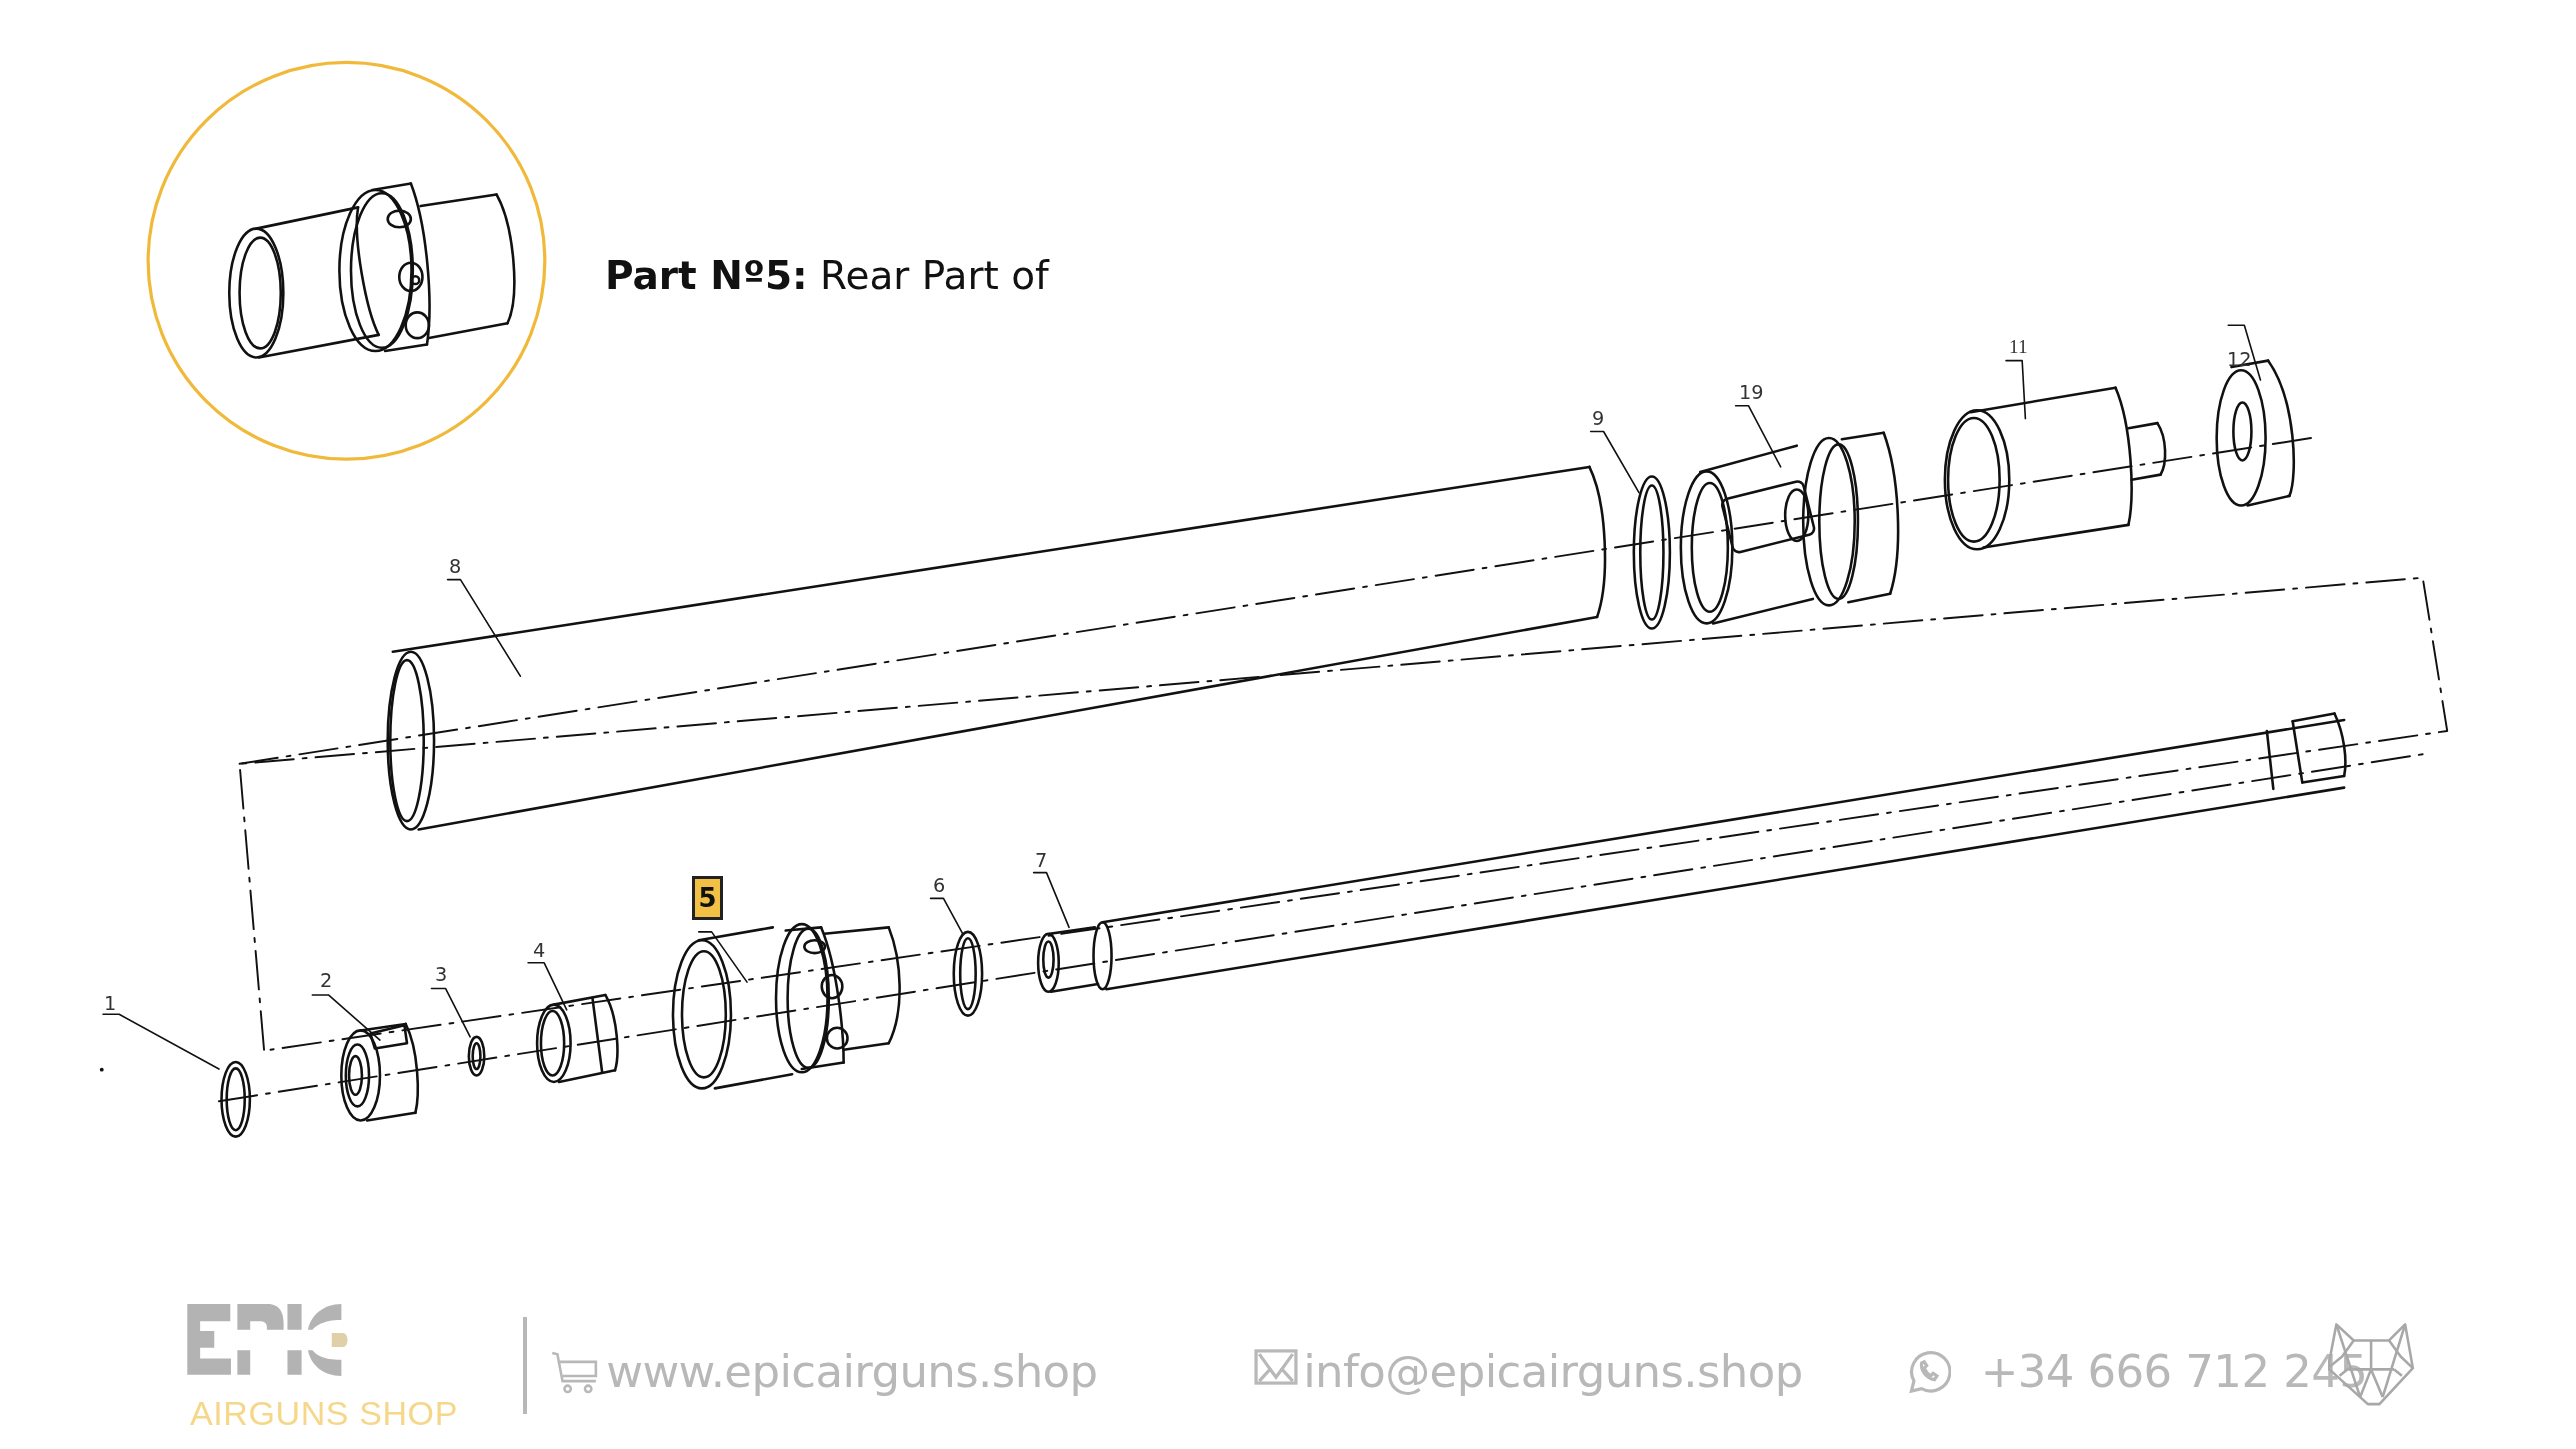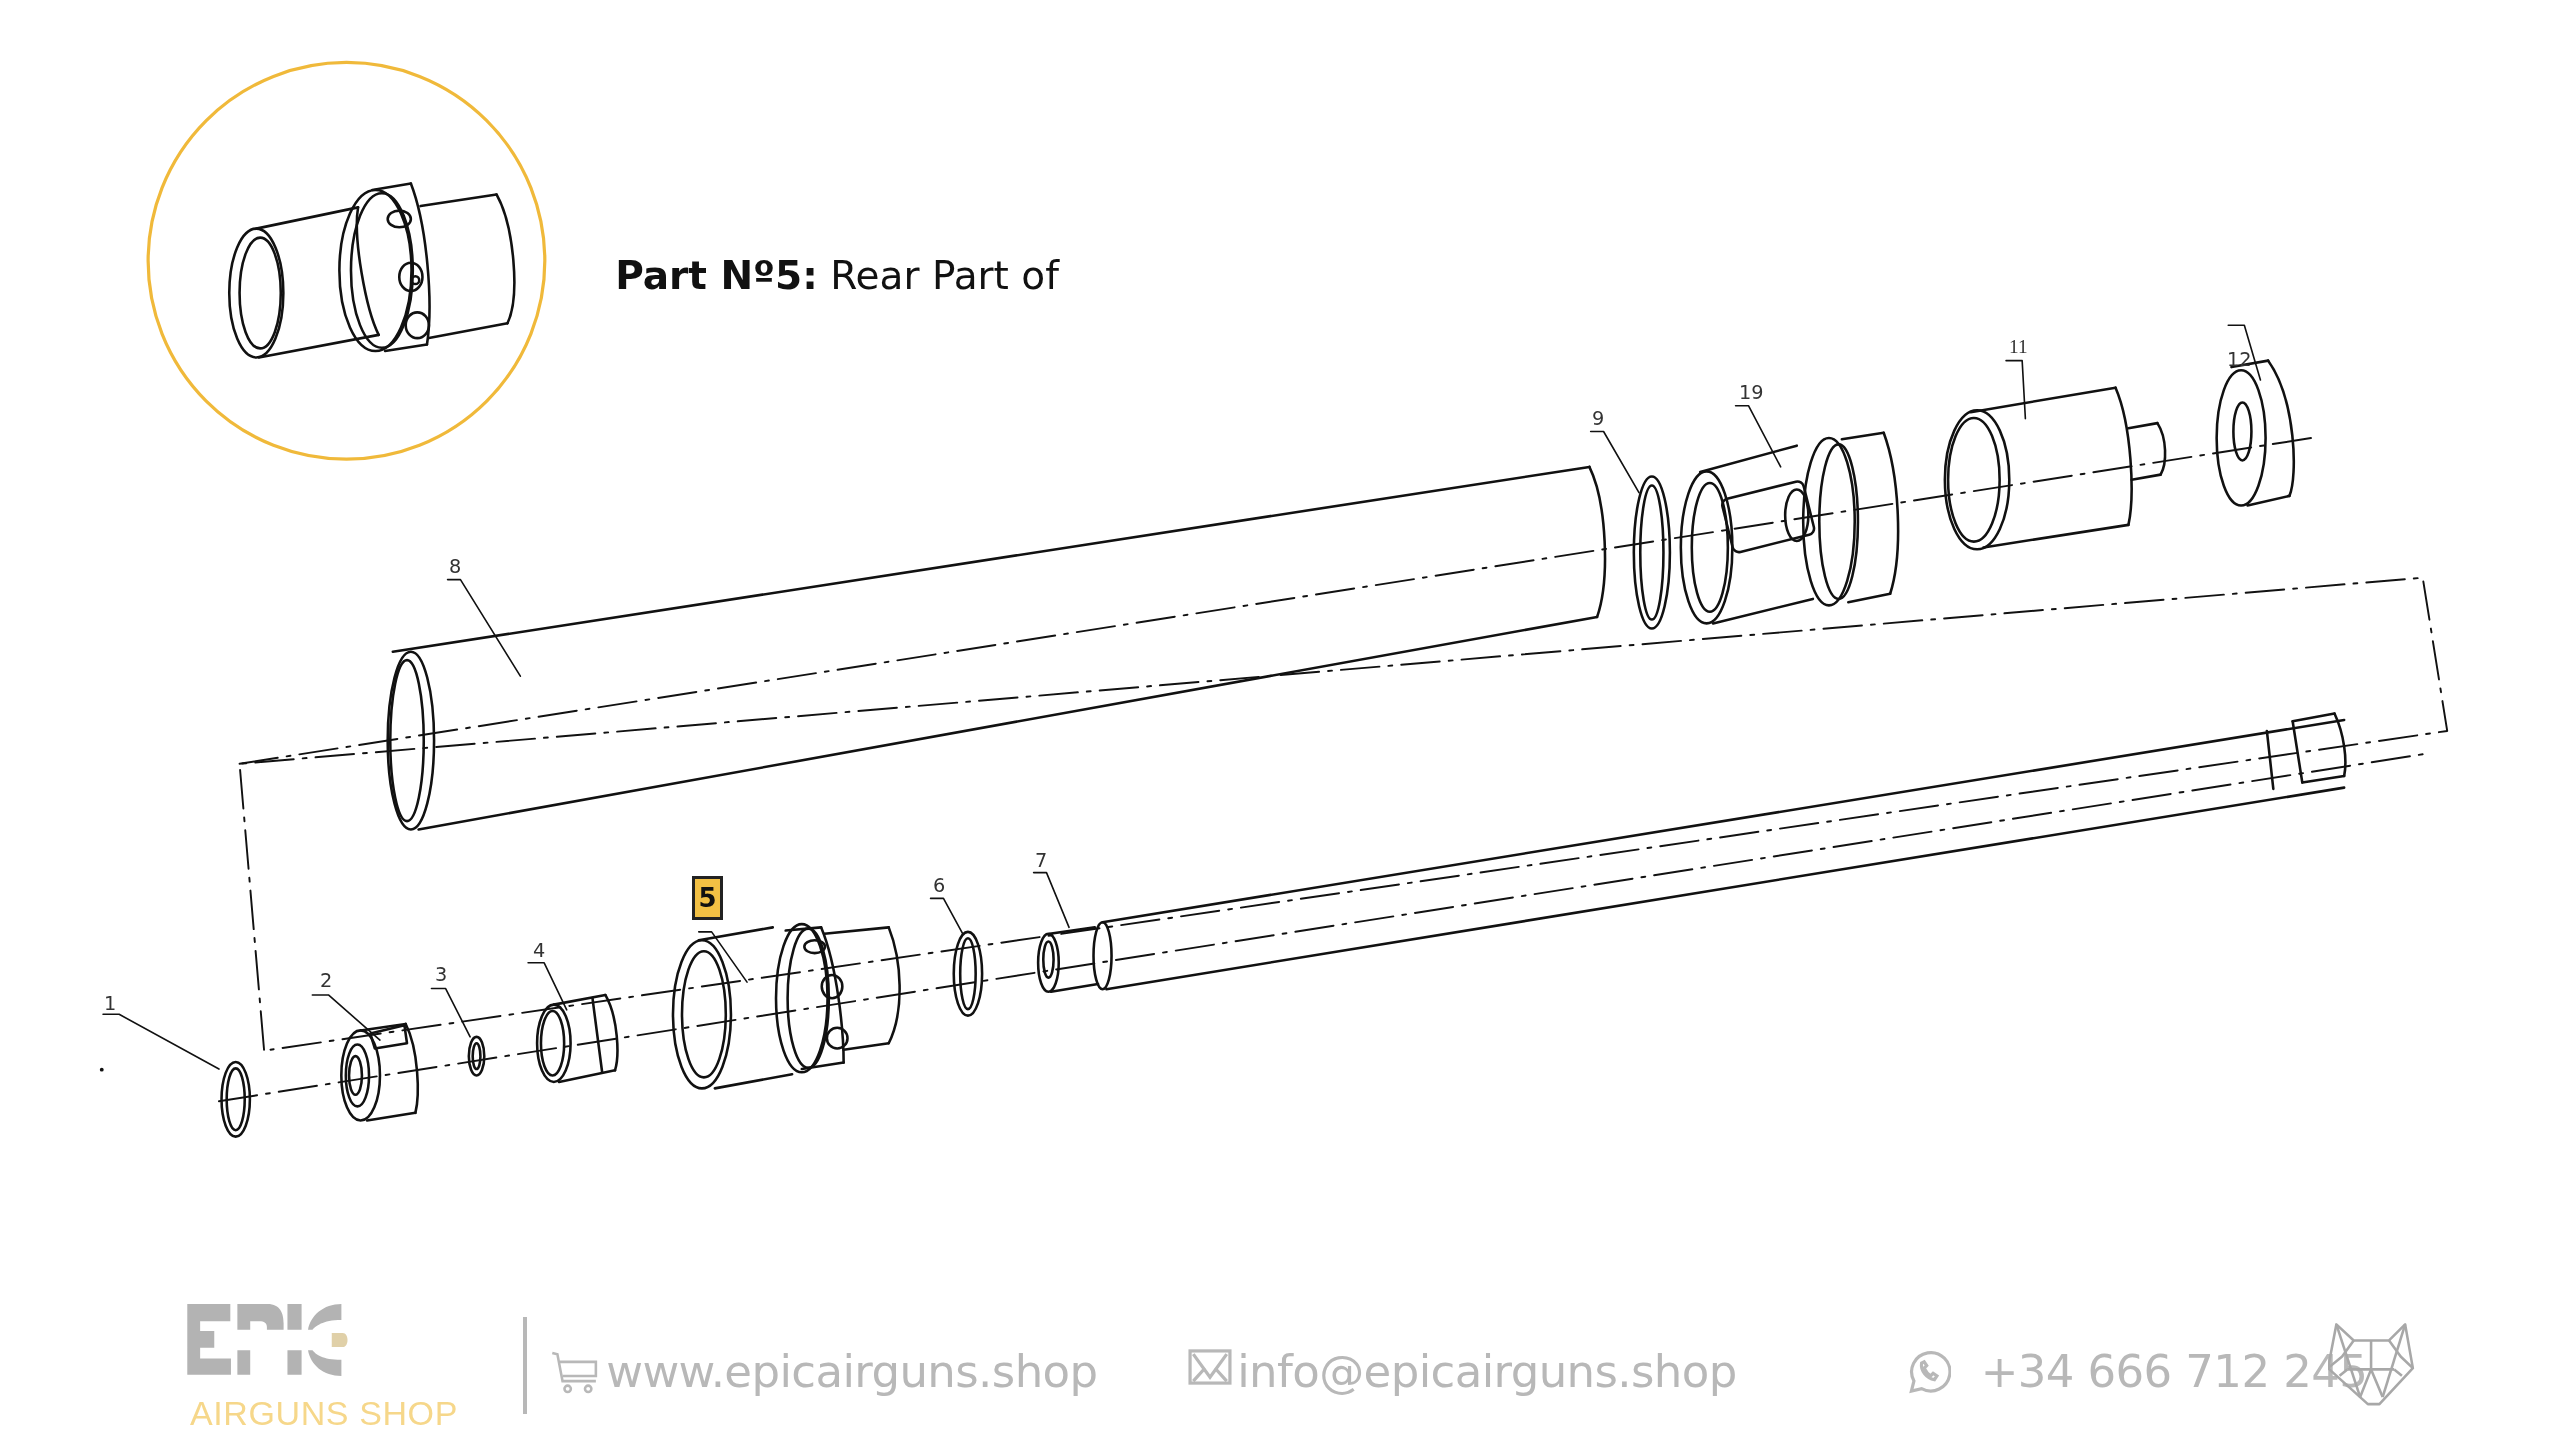--- a/index.html
+++ b/index.html
@@ -1,18 +1,18 @@
 <!DOCTYPE html>
 <html style="font-size:10.3px"><head>
 <meta charset="utf-8">
 <style>
   html, body { margin: 0; padding: 0; background: #ffffff; }
   body { width: 2576px; height: 1449px; position: relative; overflow: hidden; font-family: "DejaVu Sans", sans-serif; }
   #diagram { position: absolute; left: 0; top: 0; width: 2576px; height: 1449px; }
-  .caption { position: absolute; left: 605px; top: 248px; width: 464px; text-align: center; font-size: 39px; line-height: 55px; color: #111; font-family: "DejaVu Sans", sans-serif; }
+  .caption { position: absolute; left: 605px; top: 248px; width: 464px; text-align: left; font-size: 39px; line-height: 55px; color: #111; font-family: "DejaVu Sans", sans-serif; }
   .caption b { font-weight: 700; }
   .callout-badge { position: absolute; left: 692px; top: 876px; width: 31px; height: 44px; background: #f2c044; border: 3.2px solid #222; box-sizing: border-box; font-weight: 700; font-size: 26px; display: flex; align-items: center; justify-content: center; color: #111; }
   .part-num { position: absolute; font-family: "DejaVu Sans", sans-serif; font-size: 19.3px; color: #333; }
   .footer { position: absolute; left: 0; top: 1294px; width: 2576px; height: 129px; }
   .logo { position: absolute; left: 187px; top: 1304px; width: 251px; height: 122px; }
   .logo-sub { position: absolute; left: 190px; top: 1394px; font-family: "Liberation Sans", sans-serif; font-size: 34px; color: #f6d78a; letter-spacing: 0.6px; }
   .vsep { position: absolute; left: 523px; top: 1317px; width: 3.9px; height: 97px; background: #b8b8b8; }
   .contact { position: absolute; top: 1349px; font-family: "DejaVu Sans", sans-serif; font-size: 45px; color: #b8b8b8; display: flex; align-items: flex-start; gap: 5.2px; line-height: 1; letter-spacing: -0.6px; }
   .contact svg { flex: none; }
 </style>
@@ -221,21 +221,21 @@
 <div class="contact" style="left:551px;">
   <svg width="50" height="45" viewBox="0 0 78 70" fill="none" stroke="#b8b8b8" stroke-width="4">
     <path d="M2,6 L10,8 L18,50 H70"></path>
     <path d="M14,20 H70 V42 H18"></path>
     <circle cx="26" cy="62" r="5"></circle>
     <circle cx="58" cy="62" r="5"></circle>
   </svg>
   <span>www.epicairguns.shop</span>
 </div>
 
-<div class="contact" style="left:1188px;">
+<div class="contact" style="left:1254px;">
   <svg width="44" height="36" viewBox="0 0 68 56" fill="none" stroke="#b8b8b8" stroke-width="5">
     <rect x="3" y="3" width="62" height="50"></rect>
     <path d="M8,8 L34,44 L60,8"></path>
     <path d="M8,50 L26,30 M60,50 L42,30"></path>
   </svg>
   <span>info@epicairguns.shop</span>
 </div>
 
 <div class="contact" style="left:1905px;">
   <svg width="46" height="46" viewBox="0 0 72 72" fill="none" stroke="#b8b8b8" stroke-width="5">

